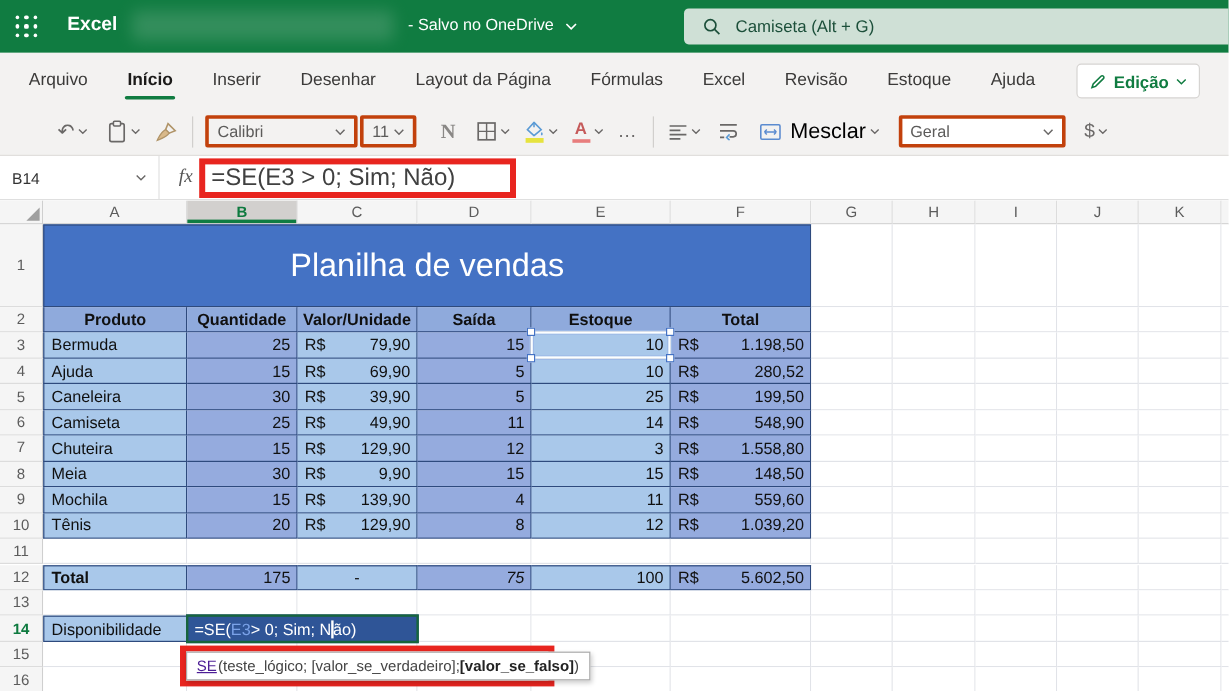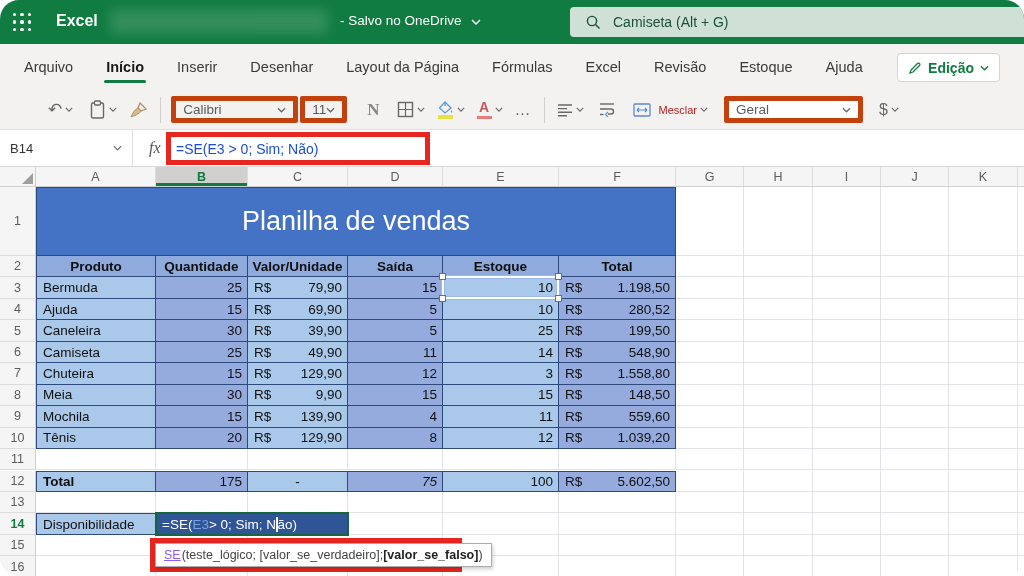--- a/index.html
+++ b/index.html
@@ -1,17 +1,17 @@
 <!DOCTYPE html>
 <html><head>
 <meta charset="utf-8">
 <style>
   * { margin:0; padding:0; box-sizing:border-box; }
   html,body { width:1024px; height:576px; font-family:"Liberation Sans",sans-serif; background:#fff; }
-  #app { position:relative; width:1024px; height:576px; overflow:hidden; background:#fff;border-radius:19px; }
+  #app { position:relative; width:1024px; height:576px; overflow:hidden; background:#fff; }
 
   
   .topbar { position:absolute; left:0; top:0; width:1024px; height:44px; background:#107C41; display:flex; align-items:center; }
   .waffle { position:absolute; left:13px; top:13px; width:19px; height:19px; display:grid; grid-template-columns:repeat(3,1fr); gap:3px; }
   .waffle span { width:3.2px; height:3.2px; background:#fff; border-radius:50%; }
   .brand { position:absolute; left:56px; top:12px; color:#fff; font-size:16px; font-weight:bold; }
   .fileblur { position:absolute; left:110px; top:9px; width:218px; height:25px; background:#3f9465; opacity:.75; border-radius:4px; filter:blur(6px); }
   .saved { position:absolute; left:340px; top:13px; color:#fff; font-size:13.5px; }
   .saved .chev-svg { margin-left:6px; }
   .searchbox { position:absolute; left:570px; top:7px; width:454px; height:30px; background:#cfe0d6; border-radius:4px 0 0 4px; display:flex; align-items:center; padding-left:16px; color:#1c4f3a; font-size:14px; }
@@ -22,34 +22,34 @@
   .tab { font-size:14.5px; color:#3b3a39; padding:6px 2px; position:relative; cursor:default; }
   .tab.active { color:#1b1a19; font-weight:bold; }
   .tab.active::after { content:""; position:absolute; left:0; right:0; bottom:-2px; height:3px; border-radius:2px; background:#107C41; }
   .editmode-btn { position:absolute; right:24px; top:9px; height:29px; background:#fff; border:1px solid #d6d4d2; border-radius:4px; display:flex; align-items:center; padding:0 10px; gap:6px; color:#107C41; font-size:14px; font-weight:bold; }
 
   
   .toolbar { position:absolute; left:0; top:90px; width:1024px; height:40px; background:#f3f2f1; border-bottom:1px solid #e1dfdd; display:flex; align-items:center; padding-left:48px; color:#605e5c; }
   .tbtn { display:flex; align-items:center; gap:3px; color:#605e5c; }
   .glyph { font-size:17px; color:#6a6867; line-height:1; }
   .vdiv { width:1px; height:26px; background:#d1cfcd; }
-  .selbox { height:27px; border:5px solid #c2410c; background:#fff0; border-radius:2px; display:flex; align-items:center; justify-content:space-between; padding:0 7px; font-size:13.5px; color:#5c5b5a; }
+  .selbox { height:27px; border:3px solid #c2410c; background:#fff0; border-radius:2px; display:flex; align-items:center; justify-content:space-between; padding:0 7px; font-size:13.5px; color:#5c5b5a; }
   .boldN { font-size:17px; font-weight:bold; color:#8a8886; font-family:"Liberation Serif",serif; }
   .colorbtn { display:flex; flex-direction:column; align-items:center; line-height:1; }
   .colorbtn .bar { width:15px; height:3.5px; margin-top:1.5px; }
   .more { font-size:16px; letter-spacing:1px; color:#6a6867; }
-  .mesclar { font-size:11px; color:#b91c1c; }
+  .mesclar { font-size:18px; color:#000000; }
   .dollar { font-size:16px; color:#6a6867; }
 
   
   .fbar { position:absolute; left:0; top:130px; width:1024px; height:37px; background:#fff; border-bottom:1px solid #d8d8d8; display:flex; align-items:center; }
   .namebox { width:133px; height:100%; display:flex; align-items:center; justify-content:space-between; padding:0 10px; border-right:1px solid #e1e1e1; font-size:13px; color:#333; }
   .fxlbl { font-family:"Liberation Serif",serif; font-style:italic; font-size:16px; color:#555; margin-left:16px; }
   .fx-redbox { position:absolute; left:166px; top:2px; width:264px; height:33px; border:5px solid #e8251f; display:flex; align-items:center; background:#fff; }
-  .fx-redbox .ftext { font-size:14px; color:#1d4ed8; padding-left:5px; white-space:nowrap; }
+  .fx-redbox .ftext { font-size:20px; color:#404040; padding-left:5px; white-space:nowrap; }
 
   
   .grid { position:absolute; left:0; top:167px; width:1024px; height:409px; background:#fff; overflow:hidden; }
   .grow { position:absolute; left:0; display:flex; }
   .cell { position:relative; display:flex; align-items:center; overflow:hidden; white-space:nowrap; font-size:13.5px; color:#101010; }
   .colhdr { background:#f5f5f5; color:#5c5c5c; font-size:12.5px; justify-content:center; border-right:1px solid #dcdcdc; border-bottom:1px solid #cfcfcf; }
   .colhdr.activecol { background:#d2d0ce; color:#0e7a3f; font-weight:bold; }
   .colhdr.activecol::after { content:""; position:absolute; left:0; right:0; bottom:0; height:3px; background:#107C41; }
   .rowhdr { background:#f5f5f5; color:#5c5c5c; font-size:12.5px; justify-content:center; border-right:1px solid #cfcfcf; border-bottom:1px solid #dcdcdc; display:flex; align-items:center; }
   .rowhdr.activerow { color:#0e7a3f; font-weight:bold; }
@@ -67,21 +67,21 @@
   .bold { font-weight:bold; }
 
   
   .sel-e3 { position:absolute; border:2px solid #fdfeff; box-shadow:0 0 0 1px #9db9e6, inset 0 0 0 1px #9db9e6; z-index:5; }
   .handle { position:absolute; width:7px; height:7px; background:#fff; border:1.5px solid #4472C4; z-index:6; }
   .editcell { position:absolute; background:#2F5597; border:2px solid #17653d; z-index:7; display:flex; align-items:center; padding-left:5px; color:#fff; font-size:13.5px; white-space:nowrap; }
   .editcell .ref { color:#7aa2e8; }
   .editcell .cursor { display:inline-block; width:1.5px; height:15px; background:#fff; vertical-align:-2px; }
   .tip-redbox { position:absolute; border:5px solid #e8251f; z-index:8; background:#fff; display:flex; align-items:stretch; }
   .fn-tooltip { flex:1; background:#fff; border:1px solid #ababab; box-shadow:1px 2px 4px rgba(0,0,0,.2); display:flex; align-items:center; padding:0 8px; font-size:12.5px; color:#444; white-space:nowrap; }
-  .fn-tooltip a { color:#8b5cf6; text-decoration:underline; margin-right:1px; }
+  .fn-tooltip a { color:#4c1d95; text-decoration:underline; margin-right:1px; }
   .fn-tooltip b { color:#222; }
   svg { display:block; }
 </style>
 </head>
 <body>
 
 <div id="app">
 
   <div class="topbar">
     <div class="waffle">

